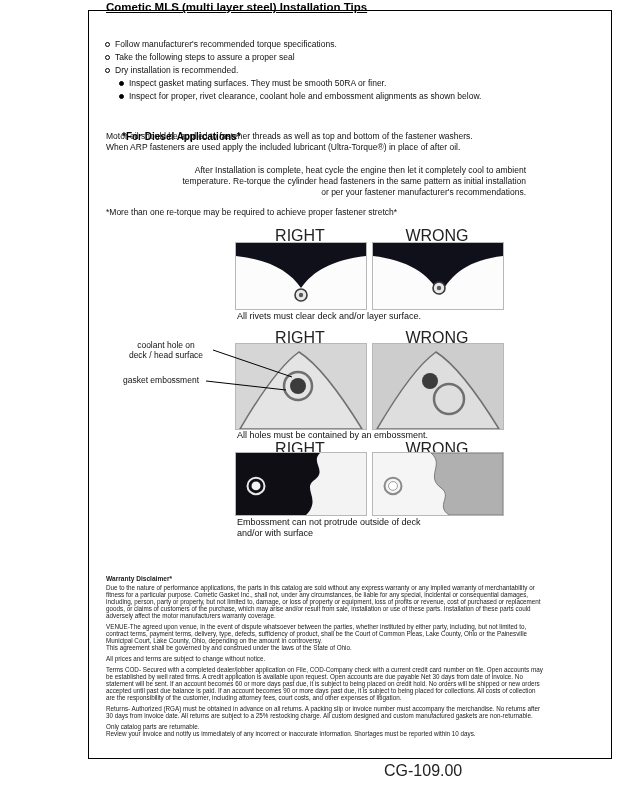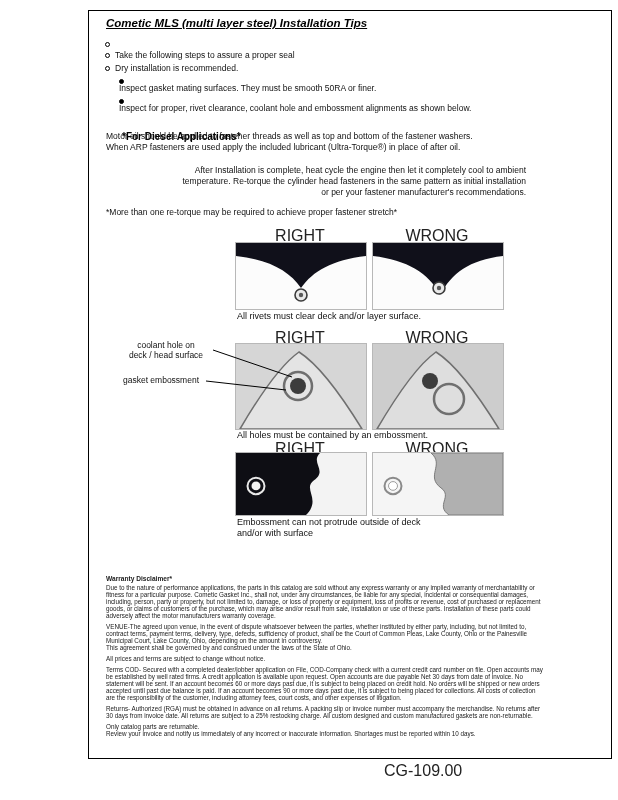--- a/index.html
+++ b/index.html
@@ -1,23 +1,23 @@
 <!DOCTYPE html>
 <html><head>
 <meta charset="utf-8">
 <style>
   html,body{margin:0;padding:0;background:#ffffff;}
   .page{position:relative;width:618px;height:800px;background:#ffffff;
         font-family:"Liberation Sans", sans-serif;color:#111;overflow:hidden;}
   .border-box{position:absolute;left:88px;top:10px;width:522px;height:747px;border:1px solid #000;}
-  .title{position:absolute;left:106px;top:17px;margin:0;font-size:11.5px;font-weight:bold;
-         text-decoration:underline;color:#000;font-style:italic;}
+  .title{position:absolute;left:106px;top:1px;margin:0;font-size:11.5px;font-weight:bold;
+         text-decoration:underline;color:#000;}
   .tips{position:absolute;left:105px;top:40px;font-size:8.5px;line-height:9.5px;}
   .tip{display:flex;align-items:flex-start;margin-bottom:3.5px;}
-  .tip.sub{margin-left:14px;flex-direction:column;}
+  .tip.sub{margin-left:14px;}
   .b{flex:none;width:3px;height:3px;border:1px solid #000;border-radius:50%;margin:2px 5px 0 0;}
   .b.fill{background:#000;}
   .heading{position:absolute;left:106px;top:115px;margin:16px;font-size:10px;font-weight:bold;color:#000;}
   .para{position:absolute;left:106px;margin:0;font-size:8.5px;line-height:10.8px;white-space:pre-line;}
   .para1{top:131px;width:420px;}
   .para2{top:165px;width:420px;text-align:right;}
   .note{position:absolute;left:106px;top:207px;font-size:8.5px;}
   .lbl{position:absolute;width:130px;text-align:center;font-size:16px;color:#222;}
   .diag{position:absolute;width:130px;border:1px solid #b8b8b8;line-height:0;}
   .diag svg{display:block;width:100%;height:100%;}
@@ -36,20 +36,21 @@
 <body>
 
 <div class="page">
   <div class="border-box"></div>
 
   <h1 class="title">Cometic MLS (multi layer steel) Installation Tips</h1>
 
   <div class="tips">
     <div class="tip">
       <span class="b"></span>
+      <span>Follow manufacturer's recommended torque specifications.</span>
     </div>
     <div class="tip">
       <span class="b"></span>
       <span>Take the following steps to assure a proper seal</span>
     </div>
     <div class="tip">
       <span class="b"></span>
       <span>Dry installation is recommended.</span>
     </div>
     <div class="tip sub">

